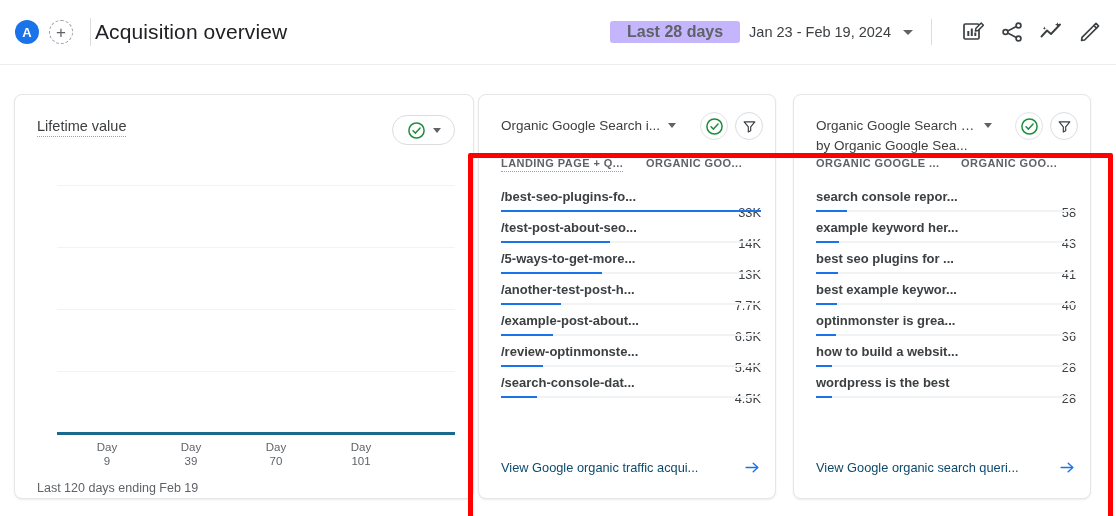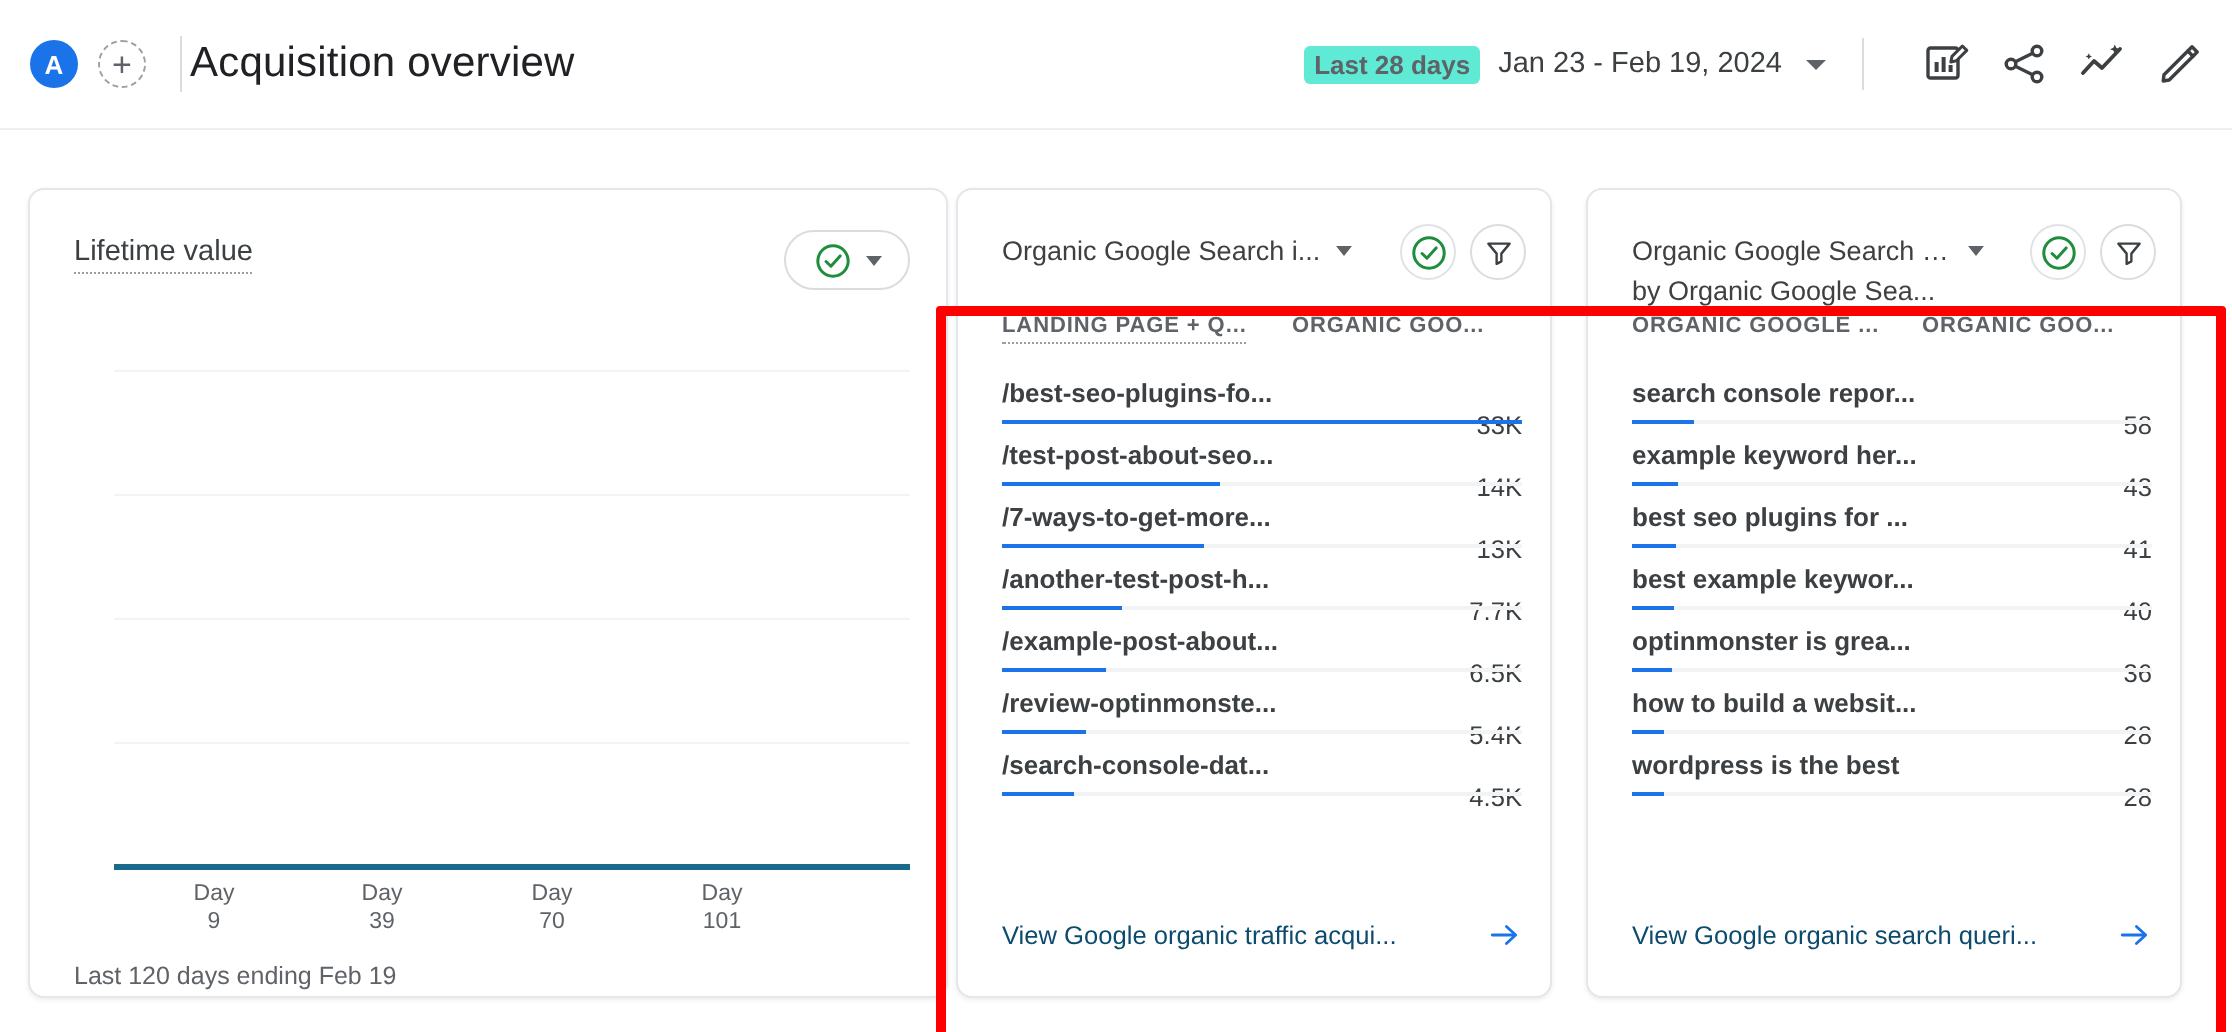--- a/index.html
+++ b/index.html
@@ -31,22 +31,22 @@
   }
   .vdiv { width: 1px; height: 28px; background: #dadce0; margin-left: 17px; flex: 0 0 auto; }
   .page-title {
     font-size: 21px; color: #202124; margin-left: 4px;
     letter-spacing: .1px; white-space: nowrap;
   }
   .topbar-right {
     margin-left: auto; display: flex; align-items: center; margin-right: 14px;
   }
   .range-badge {
-    font-size: 13px; color: #5f6368; background: #5eead4;
-    padding: 2px 5px; border-radius: 3px; white-space: nowrap; font-weight: bold;
+    font-size: 16px; color: #5f6368; background: #c4b5fd;
+    padding: 2px 17px; border-radius: 3px; white-space: nowrap; font-weight: bold;
   }
   .range-text {
     font-size: 14.5px; color: #3c4043; margin-left: 9px; white-space: nowrap;
   }
   .caret-dn {
     width: 0; height: 0; border-left: 5px solid transparent;
     border-right: 5px solid transparent; border-top: 5.5px solid #5f6368;
     margin-left: 12px;
   }
   .vdiv2 { width: 1px; height: 26px; background: #dadce0; margin: 0 14px 0 18px; }
@@ -274,21 +274,21 @@
             </div>
           </div>
           <div class="row">
             <span class="row-label">/test-post-about-seo...</span>
             <span class="row-val">14K</span>
             <div class="row-track">
               <div class="row-bar" style="width: 42%;"></div>
             </div>
           </div>
           <div class="row">
-            <span class="row-label">/7-ways-to-get-more...</span>
+            <span class="row-label">/5-ways-to-get-more...</span>
             <span class="row-val">13K</span>
             <div class="row-track">
               <div class="row-bar" style="width: 39%;"></div>
             </div>
           </div>
           <div class="row">
             <span class="row-label">/another-test-post-h...</span>
             <span class="row-val">7.7K</span>
             <div class="row-track">
               <div class="row-bar" style="width: 23%;"></div>

